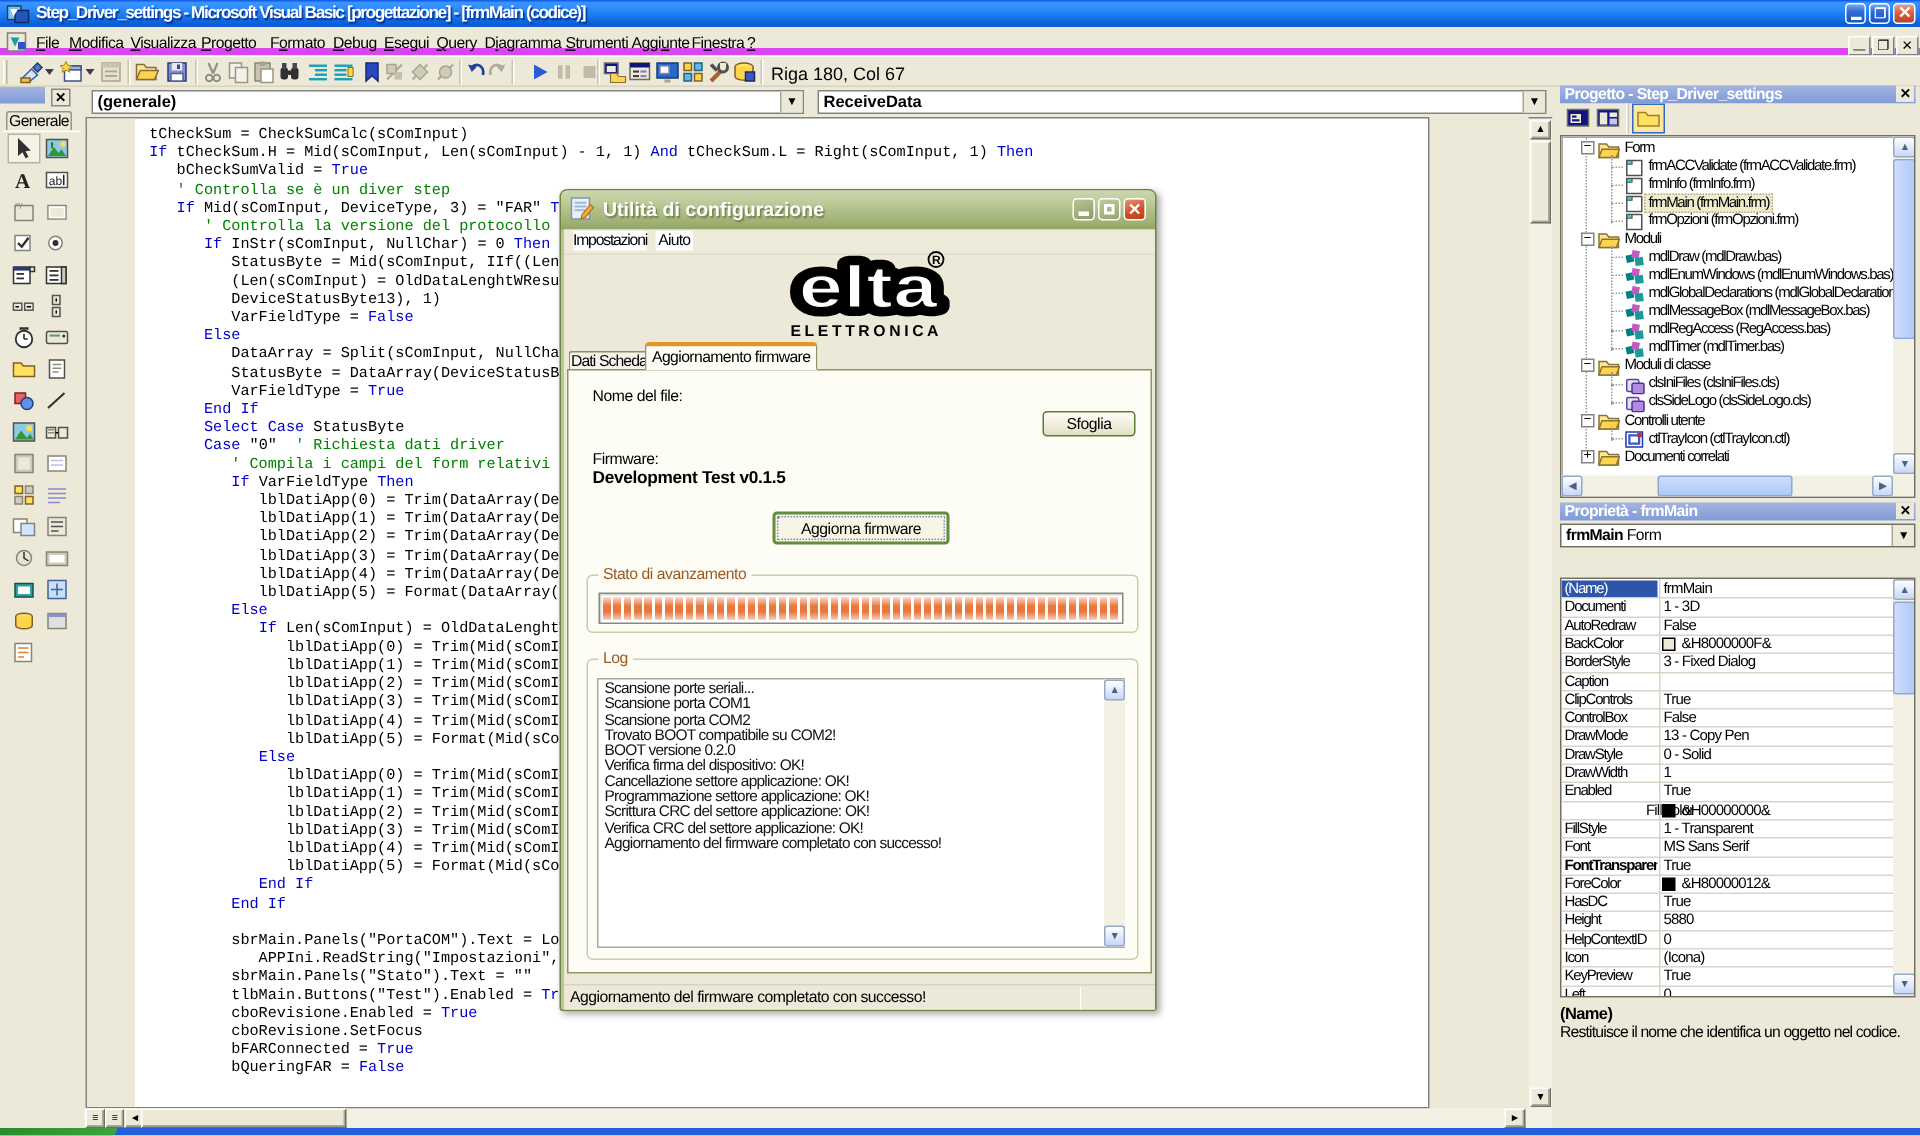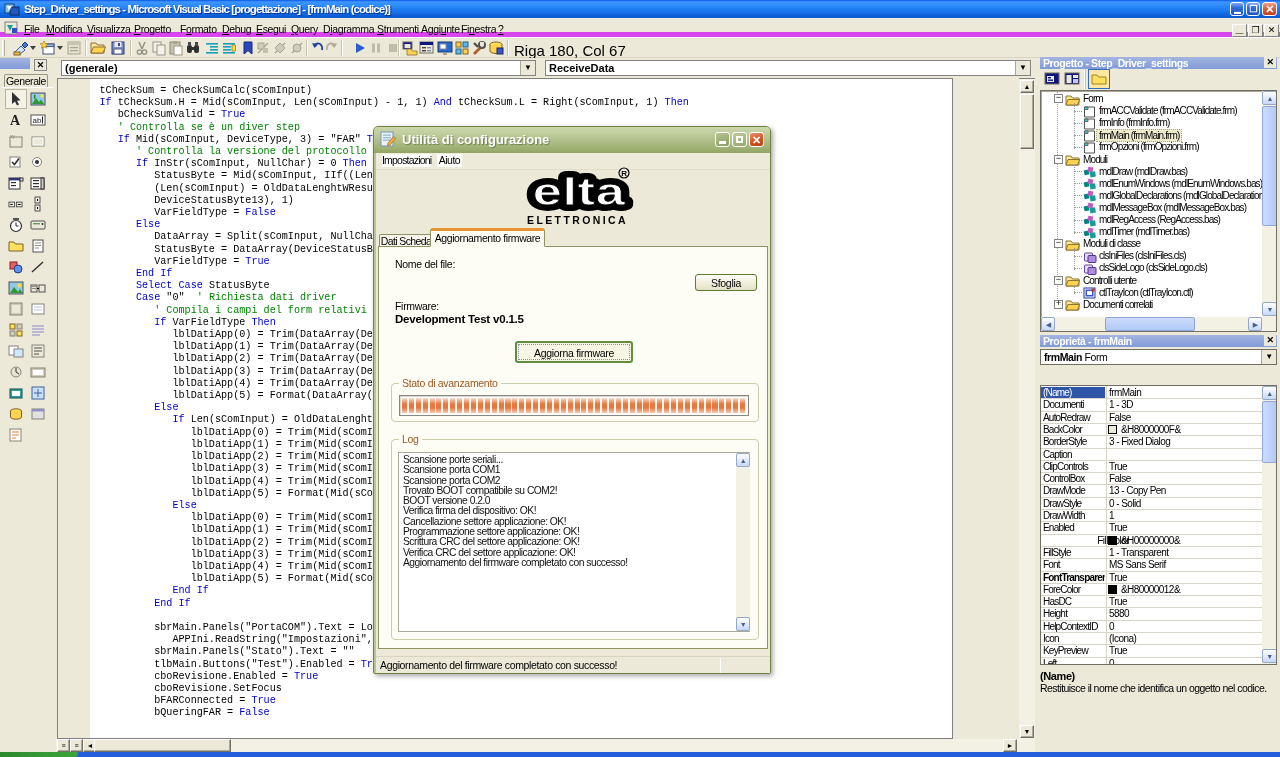--- a/index.html
+++ b/index.html
@@ -21,21 +21,21 @@
 #menubar { position:absolute; left:0; top:18px; width:1280px; height:19px; background:#ECE9D8; font-size:11px; color:#000;
   border-bottom:5px solid #d946ef;}
 #menubar span.mi { position:absolute; top:5px; font-size:10.5px; letter-spacing:-0.35px; }
 .mdibtn { position:absolute; top:6px; width:15px; height:13px; background:#ECE9D8; border:1px solid #fff;
   border-right-color:#808080; border-bottom-color:#808080; font-size:9px; text-align:center; line-height:11px; color:#000;}
 
 #toolbar { position:absolute; left:0; top:37px; width:1280px; height:21px; background:#ECE9D8;
   border-top:1px solid #FFFFFF; border-bottom:1px solid #D8D4C0;}
 .tbsep { position:absolute; top:2px; width:2px; height:16px; border-left:1px solid #C8C4B0; border-right:1px solid #fff; }
 .ticon { position:absolute; top:2px; width:16px; height:16px; }
-#riga { position:absolute; left:514px; top:4px; font-size:15px; color:#000; }
+#riga { position:absolute; left:514px; top:4px; font-size:12px; color:#000; }
 
 #toolbox { position:absolute; left:0; top:58px; width:56px; height:694px; background:#ECE9D8; }
 
 #codewin { position:absolute; left:56px; top:58px; width:979px; height:694px; background:#ECE9D8; }
 #comborow { position:absolute; left:0; top:0; width:979px; height:20px; }
 .combo { position:absolute; top:2px; height:16px; background:#fff; border:1px solid #838383;
   font-size:11px; font-weight:bold; color:#000; line-height:14px; padding-left:3px;}
 .combo .dd { position:absolute; right:0; top:0; width:15px; height:14px; background:#ECE9D8;
   border-left:1px solid #ACA899; font-size:8px; text-align:center; line-height:14px; color:#000;}
 #codearea { position:absolute; left:1px; top:20px; width:896px; height:661px; background:#fff;

